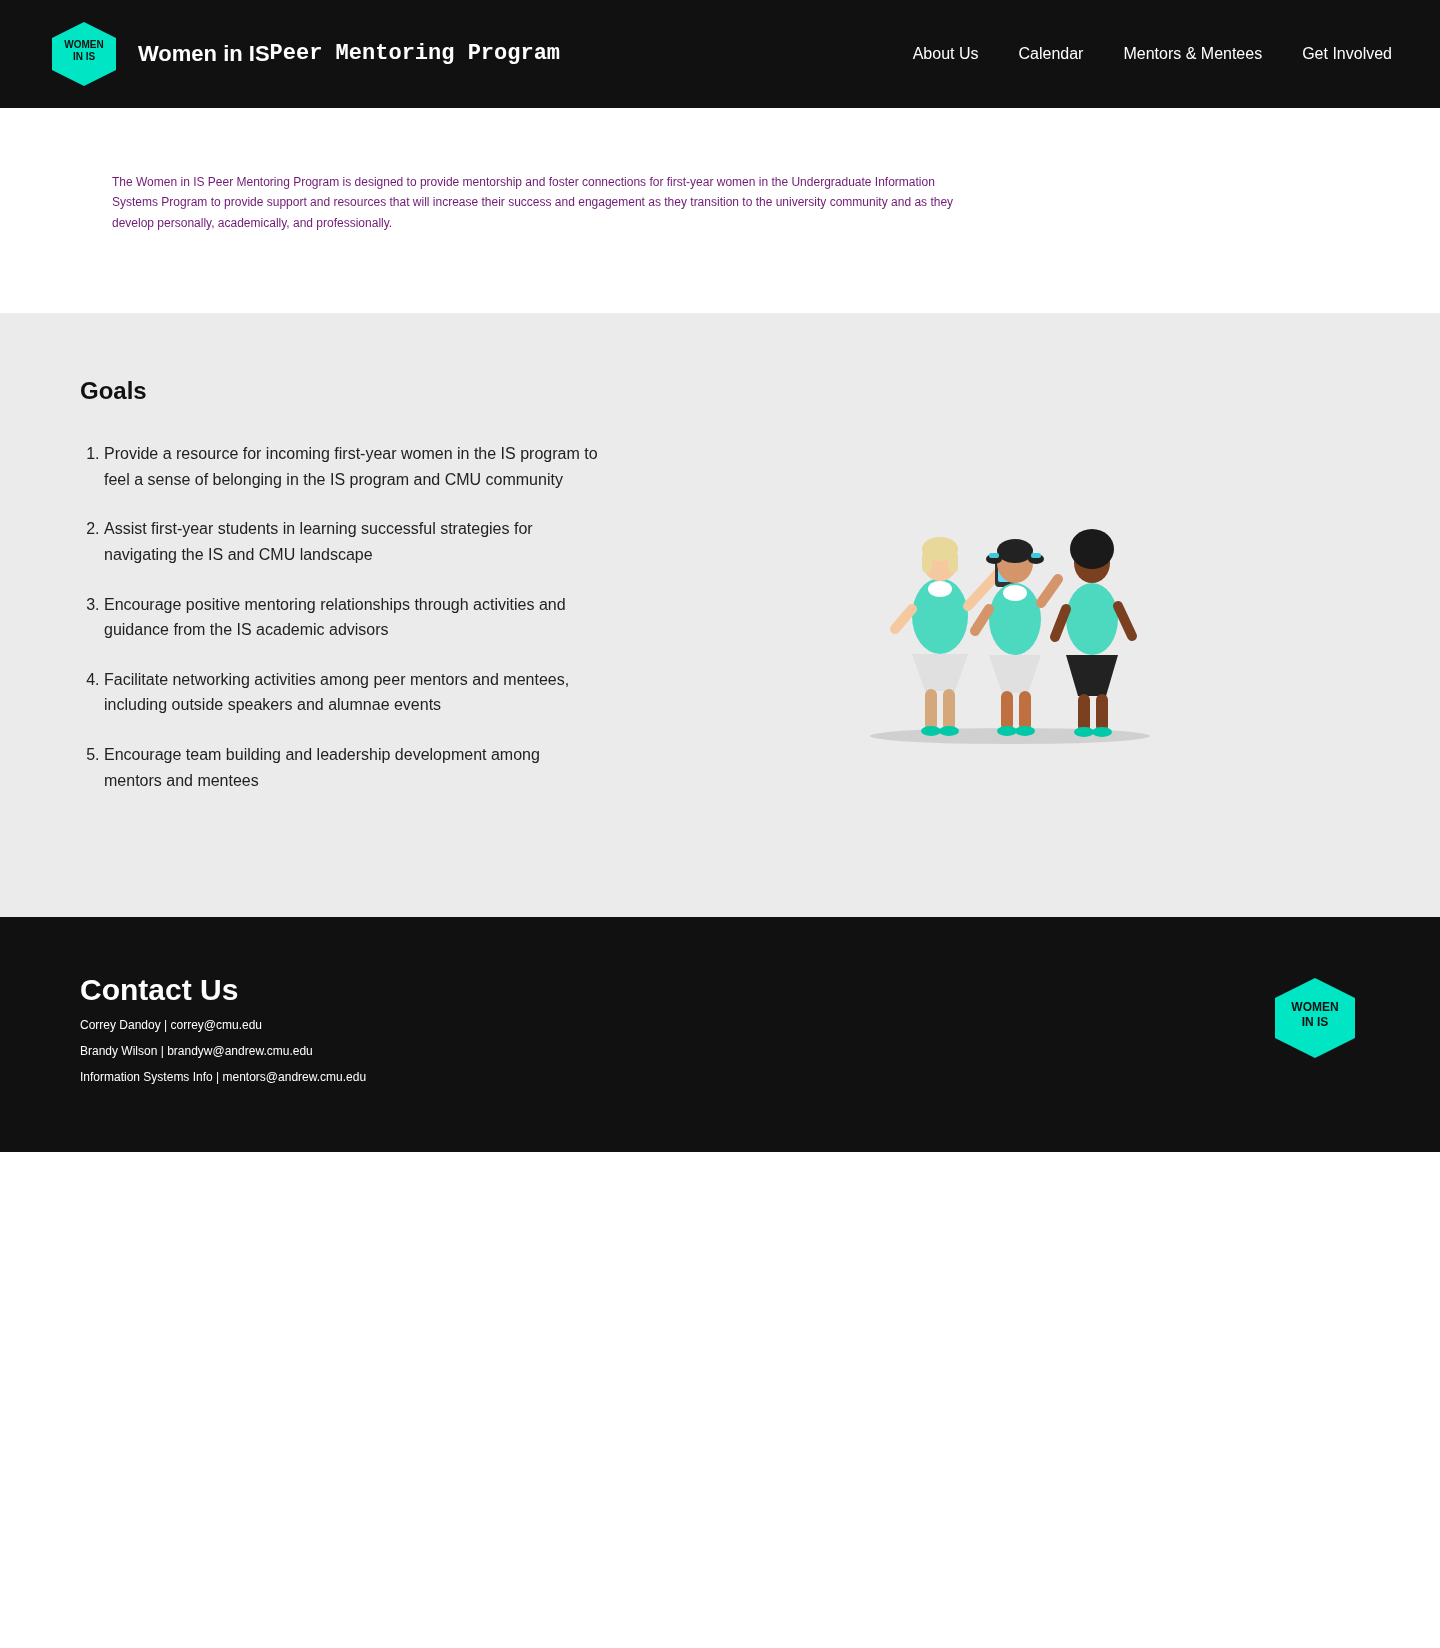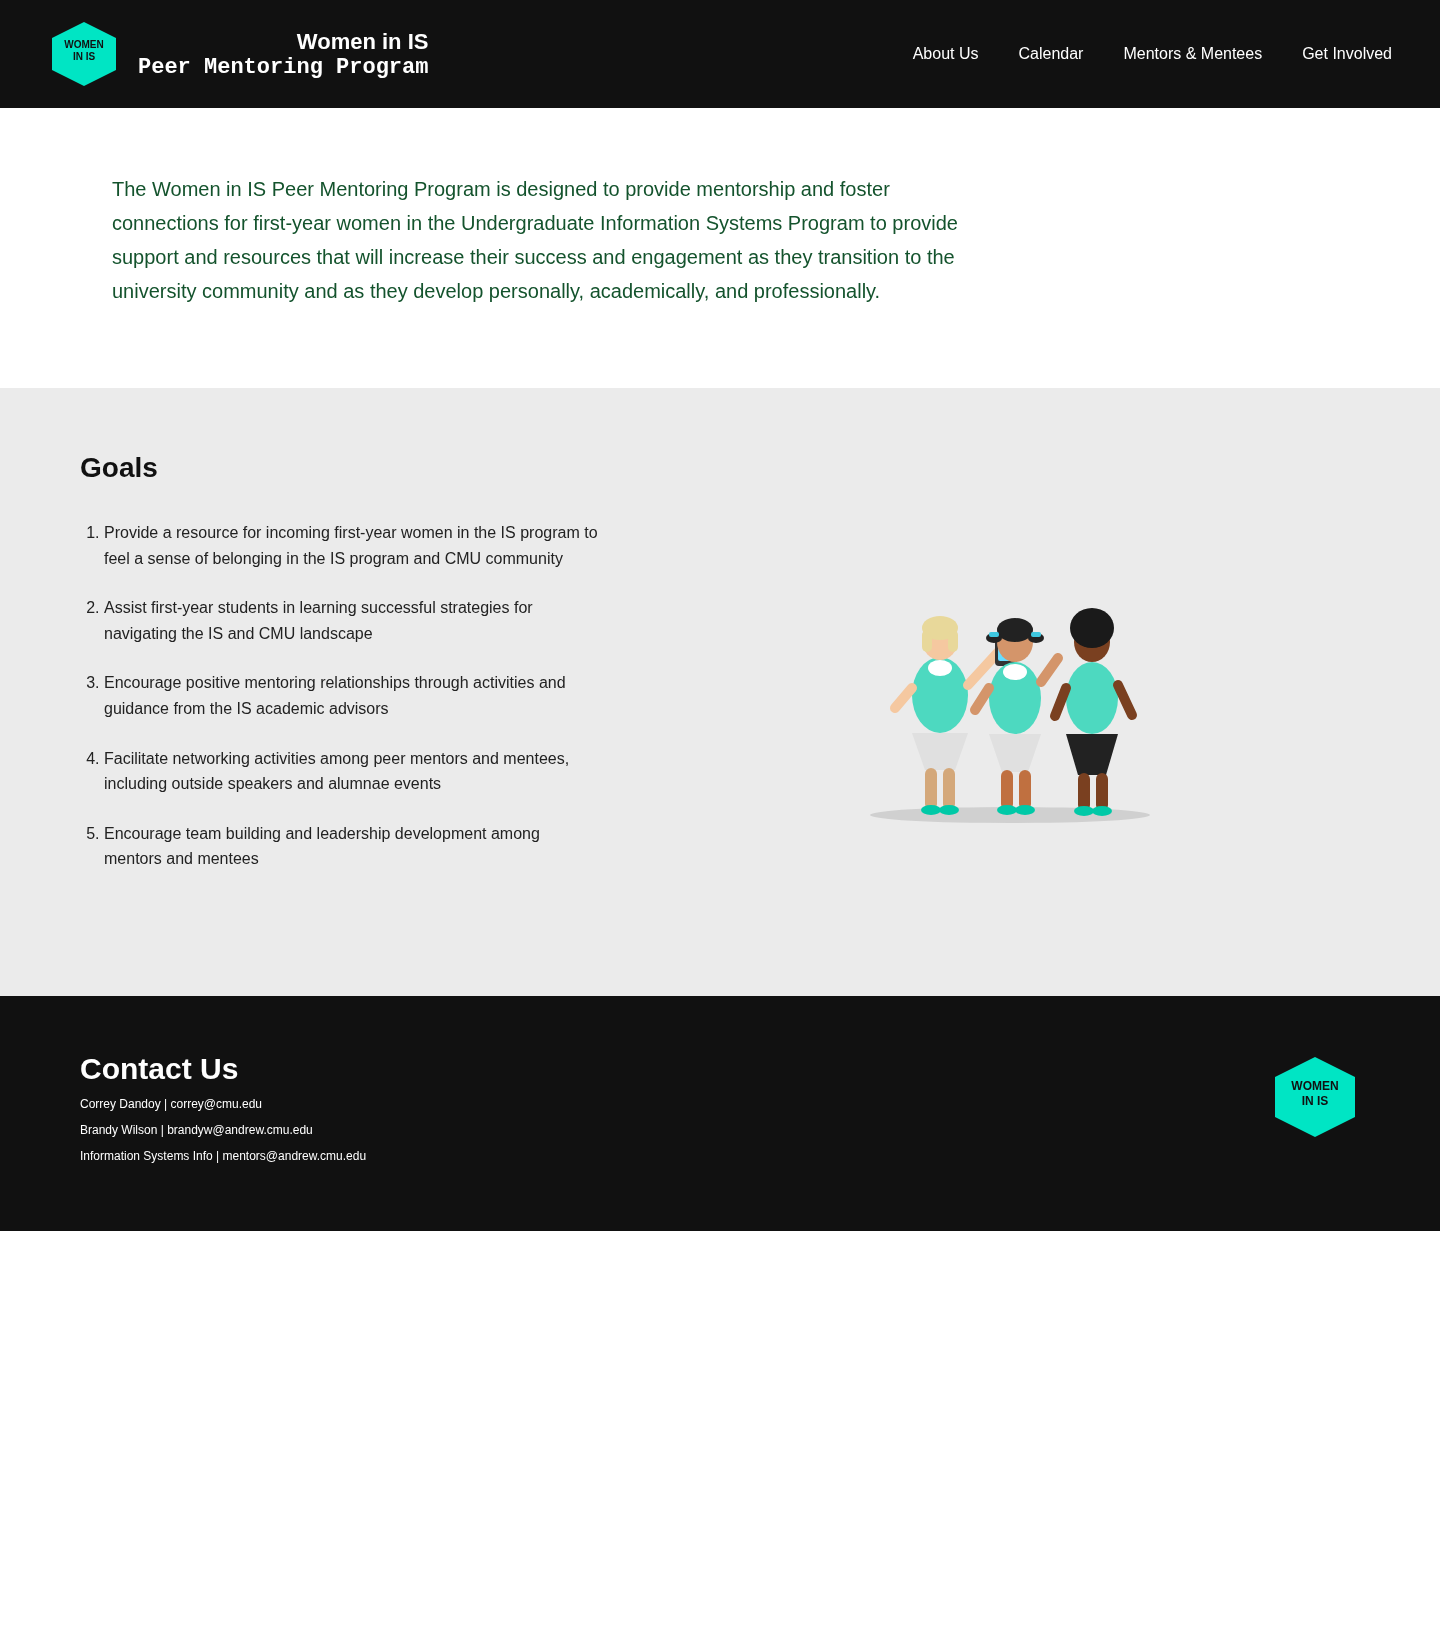--- a/index.html
+++ b/index.html
@@ -19,22 +19,21 @@
       gap: 18px;
     }
     .logo-hex {
       width: 72px;
       height: 72px;
       flex-shrink: 0;
     }
     .header-title {
       color: #fff;
       display: flex;
-      flex-direction: column;
-      text-align: right;
+      flex-direction: row;
     }
     .header-title .line1 {
       font-size: 22px;
       font-weight: bold;
     }
     .header-title .line2 {
       font-size: 22px;
       font-weight: bold;
       font-family: Liberation Mono, monospace;
     }
@@ -54,34 +53,34 @@
     .mission-section {
       background: #fff;
       padding: 64px 80px 80px 80px;
     }
     .mission-section h2 {
       font-size: 32px;
       font-weight: bold;
       margin-bottom: 32px;
     }
     .mission-section p {
-      font-size: 20px;
+      font-size: 12px;
       line-height: 1.7;
       max-width: 860px;
       margin-left: 32px;
-      color: #14532d;
+      color: #701a75;
     }
 
     
     .goals-section {
       background: #ebebeb;
       padding: 64px 80px 100px 80px;
     }
     .goals-section h2 {
-      font-size: 28px;
+      font-size: 24px;
       font-weight: bold;
       margin-bottom: 36px;
     }
     .goals-content {
       display: flex;
       align-items: flex-start;
       gap: 60px;
     }
     .goals-list {
       flex: 1;

